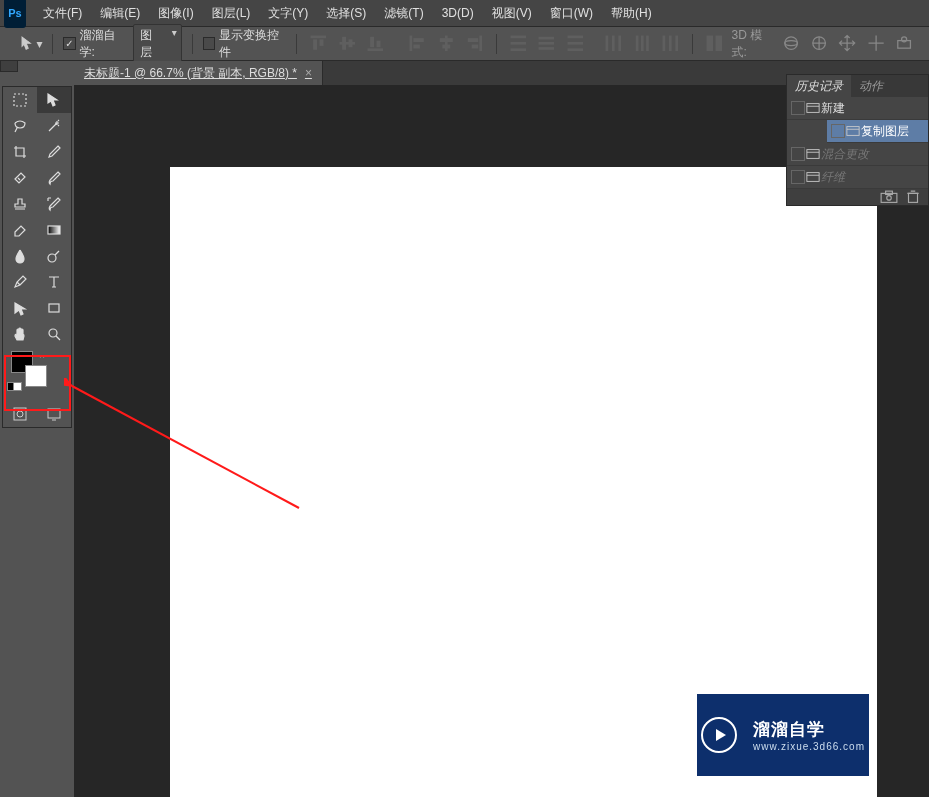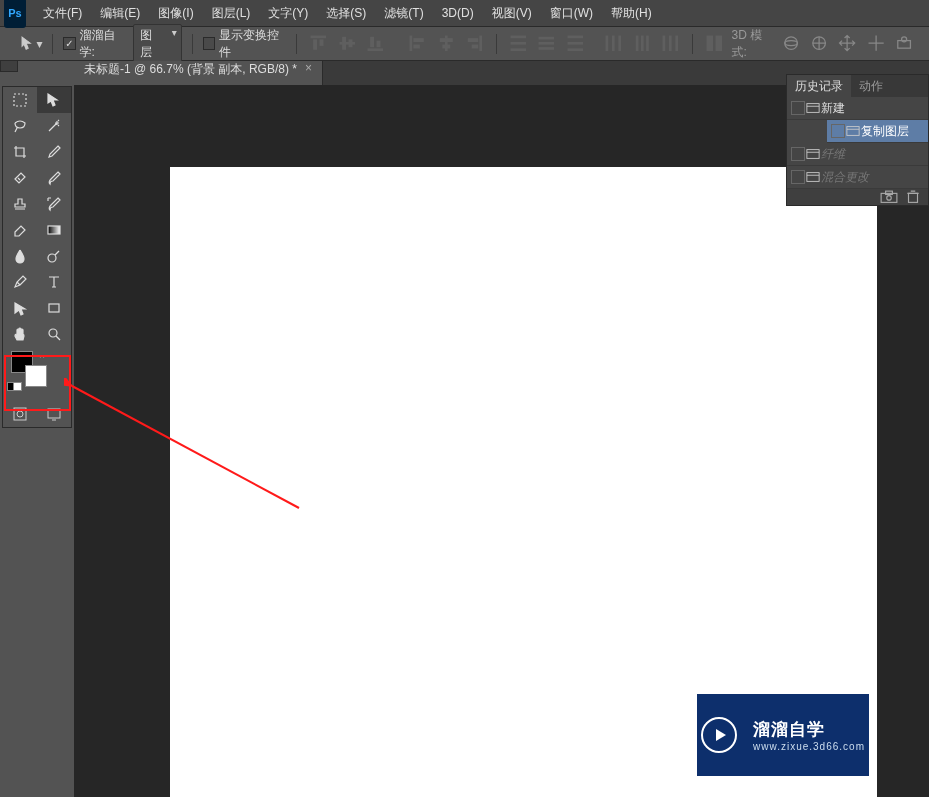--- a/index.html
+++ b/index.html
@@ -15,21 +15,21 @@
 .opt-check { display:flex;align-items:center;gap:4px;color:#ddd;}
 .opt-select { background:#4a4a4a;border:1px solid #333;color:#ddd;padding:2px 18px 2px 6px;position:relative;border-radius:2px;}
 .opt-select:after{content:"▾";position:absolute;right:4px;top:2px;color:#ccc;font-size:10px;}
 .opt-iconbtn { width:24px;height:22px;display:flex;align-items:center;justify-content:center;color:#888;border:1px solid transparent;}
 .opt-right { margin-left:auto; margin-right:14px; display:flex; align-items:center; gap:6px; color:#999;}
 .opt-grey { filter: brightness(0.7); }
 
 .collapsed-panel-tab { position:absolute; left:0; top:60px; width:18px; height:12px; background:#3f3f3f; border:1px solid #2a2a2a;}
 
 .tabbar { position:absolute; left:74px; top:61px; right:0; height:24px; background:#3a3a3a; display:flex; align-items:flex-end;}
-.doc-tab { height:24px; background:#535353; padding:0 10px; display:flex; align-items:flex-start; color:#ddd; border-right:1px solid #2a2a2a;}
+.doc-tab { height:24px; background:#535353; padding:0 10px; display:flex; align-items:center; color:#ddd; border-right:1px solid #2a2a2a;text-decoration:underline;}
 .doc-tab .close { margin-left:8px;color:#aaa;}
 
 .toolbox { position:absolute; left:2px; top:86px; width:70px; background:#535353; border:1px solid #2a2a2a;}
 .tool-grid { display:grid; grid-template-columns:1fr 1fr; }
 .tool { width:34px;height:26px;display:flex;align-items:center;justify-content:center;color:#ddd;position:relative;}
 .tool.selected { background:#3a3a3a; }
 .tool svg { width:16px;height:16px; }
 .color-swatch-area { position:relative; height:54px; }
 .fg-swatch { position:absolute; left:8px; top:4px; width:22px; height:22px; background:#000; border:1px solid #888;}
 .bg-swatch { position:absolute; left:22px; top:18px; width:22px; height:22px; background:#fff; border:1px solid #888;}
@@ -45,21 +45,21 @@
 
 .watermark { position:absolute; right:60px; bottom:21px; width:172px; height:82px; background:#0d2f6c; display:flex; align-items:center; justify-content:center; gap:16px; z-index:400;}
 .wm-play { width:36px;height:36px;border:2px solid #fff;border-radius:50%;display:flex;align-items:center;justify-content:center;}
 .wm-play:before{content:"";border-left:10px solid #fff;border-top:6px solid transparent;border-bottom:6px solid transparent;margin-left:3px;}
 .wm-text { color:#fff; }
 .wm-text .t1{font-size:17px;font-weight:bold;letter-spacing:1px;}
 .wm-text .t2{font-size:10px;letter-spacing:1px;color:#cde;}
 
 .history-panel { position:absolute; right:0; top:74px; width:143px; background:#454545; border:1px solid #2a2a2a; z-index:300;}
 .panel-tabs { display:flex; background:#383838; height:22px;}
-.panel-tab { padding:0 8px; line-height:22px; color:#999;}
+.panel-tab { padding:0 8px; line-height:22px; color:#999;font-style:italic;}
 .panel-tab.active { background:#454545; color:#ddd;}
 .hist-item { display:flex; align-items:center; height:23px; padding:0 4px; border-bottom:1px solid #3a3a3a;}
 .hist-item.selected { background:#5e7da6; color:#fff;margin-left:40px;}
 .hist-item.dim { color:#777; font-style:italic;}
 .hist-vis { width:14px; height:14px; border:1px solid #666;}
 .hist-icon { width:16px;height:14px; display:flex;align-items:center;justify-content:center;}
 .hist-icon svg{width:14px;height:12px;}
 .panel-footer { height:16px; background:#3f3f3f; display:flex; justify-content:flex-end; align-items:center; padding-right:6px; gap:6px;}
 .panel-footer .fbtn{width:18px;height:12px;display:flex;align-items:center;justify-content:center;color:#aaa;}
 
@@ -416,31 +416,31 @@
         <span>复制图层</span>
       </div>
       <div class="hist-item dim">
         <span class="hist-vis"></span>
         <span class="hist-icon">
           <svg viewBox="0 0 16 12" stroke="#ccc" fill="none">
             <rect x="1" y="1" width="14" height="10"></rect>
             <path d="M1 4 L15 4"></path>
           </svg>
         </span>
-        <span>纤维</span>
+        <span>混合更改</span>
       </div>
       <div class="hist-item dim">
         <span class="hist-vis"></span>
         <span class="hist-icon">
           <svg viewBox="0 0 16 12" stroke="#ccc" fill="none">
             <rect x="1" y="1" width="14" height="10"></rect>
             <path d="M1 4 L15 4"></path>
           </svg>
         </span>
-        <span>混合更改</span>
+        <span>纤维</span>
       </div>
     </div>
   <div class="panel-footer">
     <div class="fbtn">
         <svg viewBox="0 0 16 12" stroke="#aaa" fill="none">
           <rect x="1" y="3" width="14" height="8"></rect>
           <circle cx="8" cy="7" r="2"></circle>
           <rect x="5" y="1" width="6" height="3"></rect>
         </svg>
       </div>

